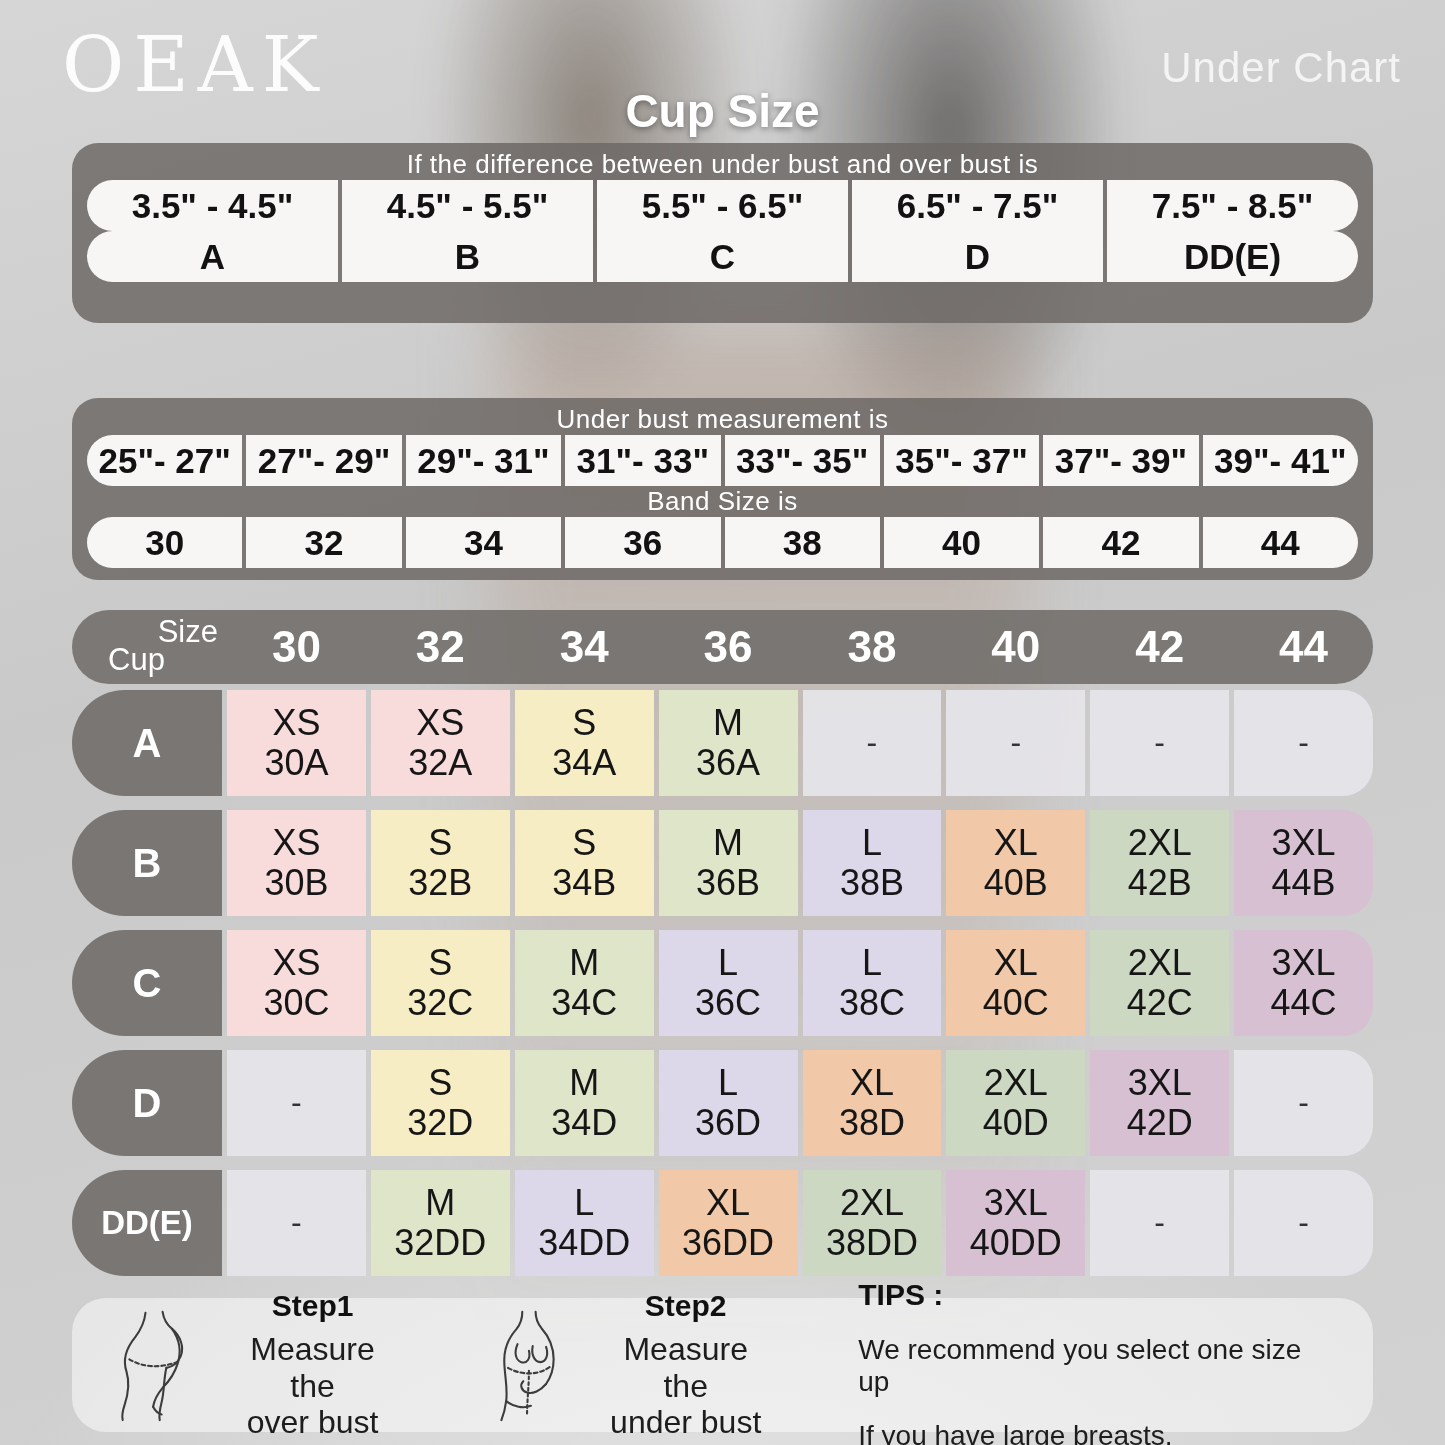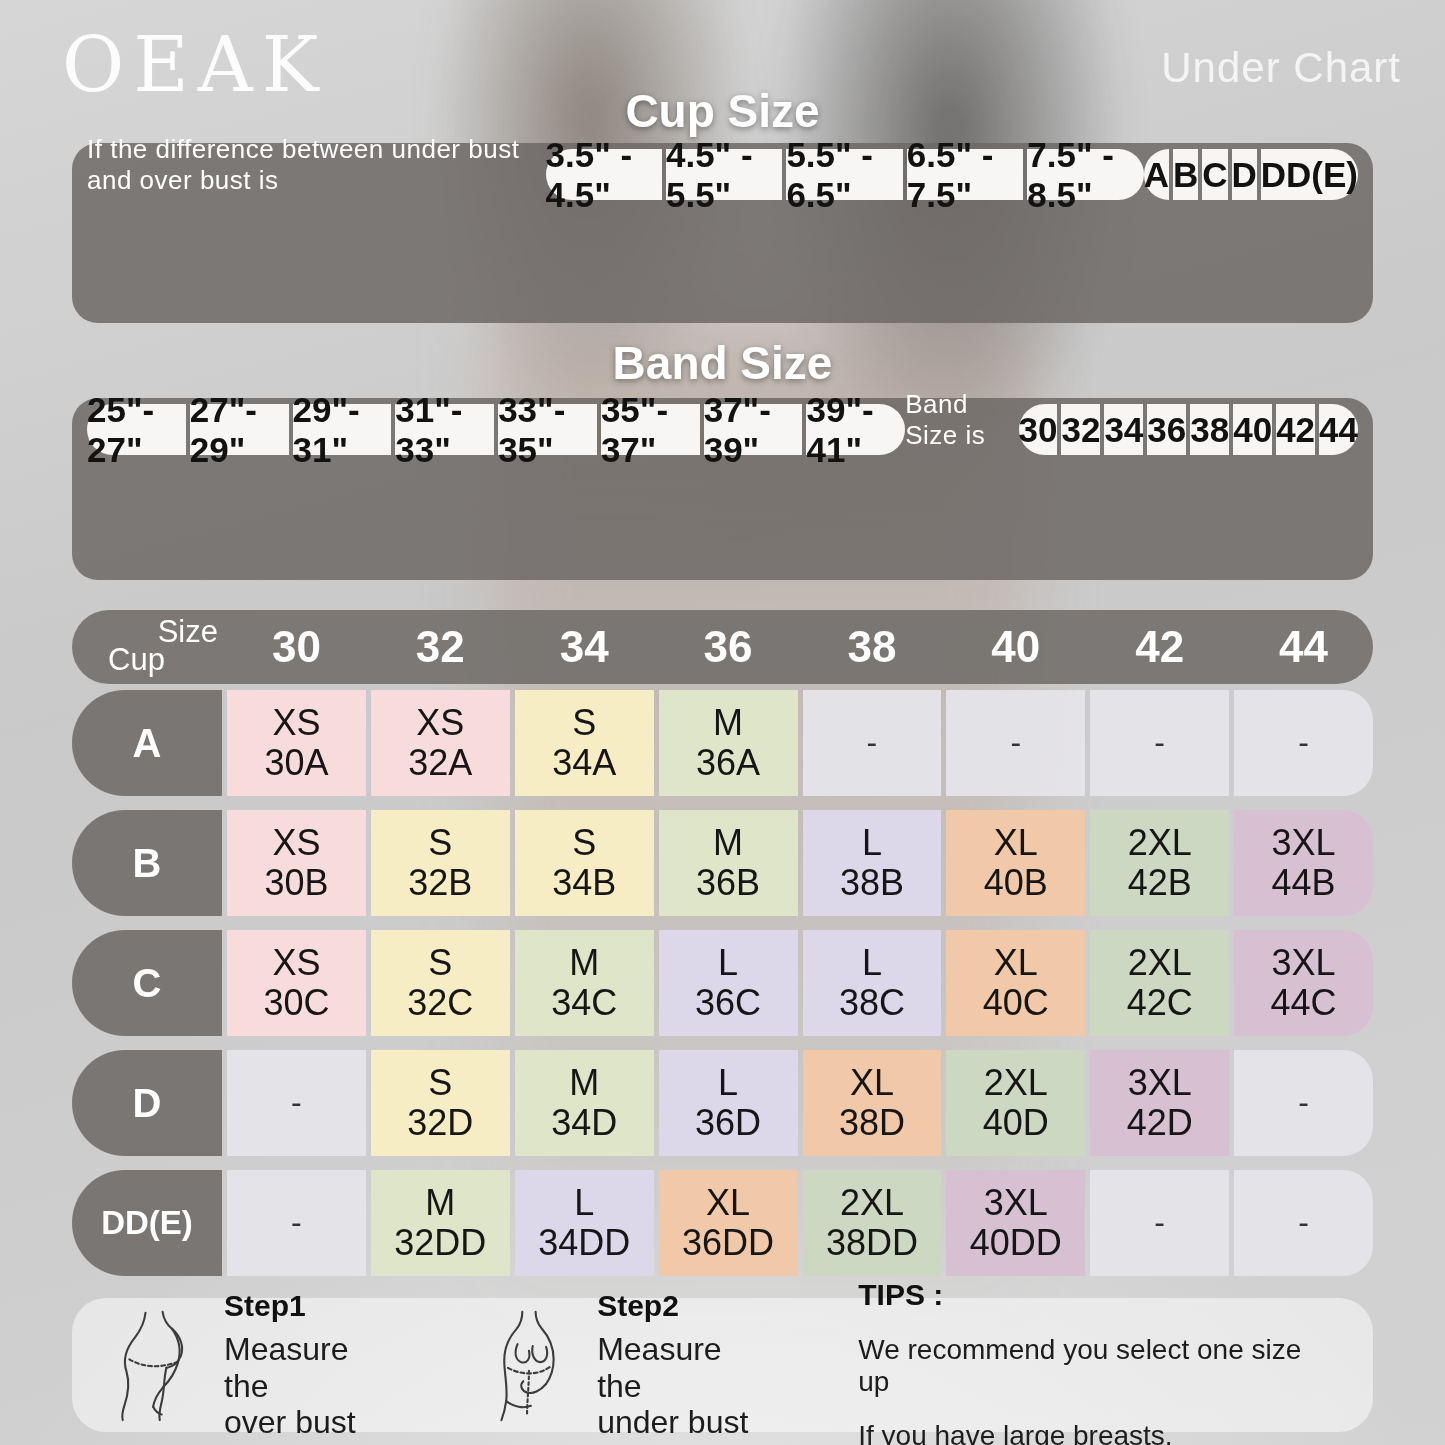--- a/index.html
+++ b/index.html
@@ -21,21 +21,21 @@
   .brand{position:absolute;left:62px;top:20px;font-family:"DejaVu Serif",serif;
     font-size:76px;color:#fcfcfc;letter-spacing:9px;font-weight:400;}
   .page-title{position:absolute;right:44px;top:44px;font-size:42px;color:#f4f4f4;font-weight:500;letter-spacing:1px;}
 
   .sec-title{position:absolute;left:0;width:100%;text-align:center;color:#fff;font-weight:700;
     font-size:46px;text-shadow:0 2px 6px rgba(0,0,0,.4);}
   .cup-title{top:84px;}
   .band-title{top:336px;}
 
   .panel{position:absolute;left:72px;width:1301px;background:rgba(109,105,102,.85);
-    border-radius:26px;display:flex;box-sizing:border-box;padding:6px 15px 12px;}
+    border-radius:26px;display:flex;flex-direction:column;box-sizing:border-box;padding:6px 15px 12px;}
   .cup-panel{top:143px;height:180px;}
   .band-panel{top:398px;height:182px;}
   .panel-label{height:31px;display:flex;align-items:center;justify-content:center;
     color:#fff;font-size:26px;letter-spacing:.5px;}
   .pill-row{display:flex;gap:4px;height:51px;}
   .pill-cell{flex:1;background:#f7f6f5;display:flex;align-items:center;justify-content:center;
     font-size:35px;font-weight:700;color:#121212;}
   .pill-row .pill-cell:first-child{border-radius:26px 0 0 26px;}
   .pill-row .pill-cell:last-child{border-radius:0 26px 26px 0;}
 
@@ -54,21 +54,21 @@
     display:flex;align-items:center;justify-content:center;color:#fff;font-weight:700;font-size:40px;}
   .m-row:last-child .m-label{font-size:33px;}
   .m-cell{flex:1;display:flex;flex-direction:column;align-items:center;justify-content:center;
     font-size:36px;color:#161616;line-height:1.12;font-weight:500;}
   .m-cell.empty{font-size:32px;color:#333;}
   .m-row .m-cell:last-child{border-radius:0 30px 30px 0;}
 
   .footer{position:absolute;left:72px;top:1298px;width:1301px;height:134px;
     background:rgba(251,251,251,.55);border-radius:34px;display:flex;align-items:center;
     box-sizing:border-box;padding:0 34px;}
-  .step{display:flex;align-items:center;gap:20px;}
+  .step{display:flex;align-items:center;gap:20px;text-align:center;}
   .step svg{width:98px;height:114px;flex:0 0 auto;}
   .step-text .t,.tips .t{font-weight:700;font-size:30px;color:#101010;}
   .step-text .l{font-size:32px;color:#1d1d1d;line-height:1.15;}
   .step-text .t{margin-bottom:8px;}
   .step2{margin-left:78px;}
   .tips{margin-left:84px;}
   .tips .l{font-size:28px;color:#1d1d1d;margin-top:22px;}
 </style>
 </head>
 <body>
@@ -94,22 +94,22 @@
       </div>
     <div class="pill-row" id="cup-values">
         <div class="pill-cell">A</div>
         <div class="pill-cell">B</div>
         <div class="pill-cell">C</div>
         <div class="pill-cell">D</div>
         <div class="pill-cell">DD(E)</div>
       </div>
   </div>
 
-  <div class="sec-title band-title">Band Size</div>
   <div class="panel band-panel">
+    <div class="panel-label">Under bust measurement is</div>
     <div class="pill-row" id="band-ranges">
         <div class="pill-cell">25"- 27"</div>
         <div class="pill-cell">27"- 29"</div>
         <div class="pill-cell">29"- 31"</div>
         <div class="pill-cell">31"- 33"</div>
         <div class="pill-cell">33"- 35"</div>
         <div class="pill-cell">35"- 37"</div>
         <div class="pill-cell">37"- 39"</div>
         <div class="pill-cell">39"- 41"</div>
       </div>

